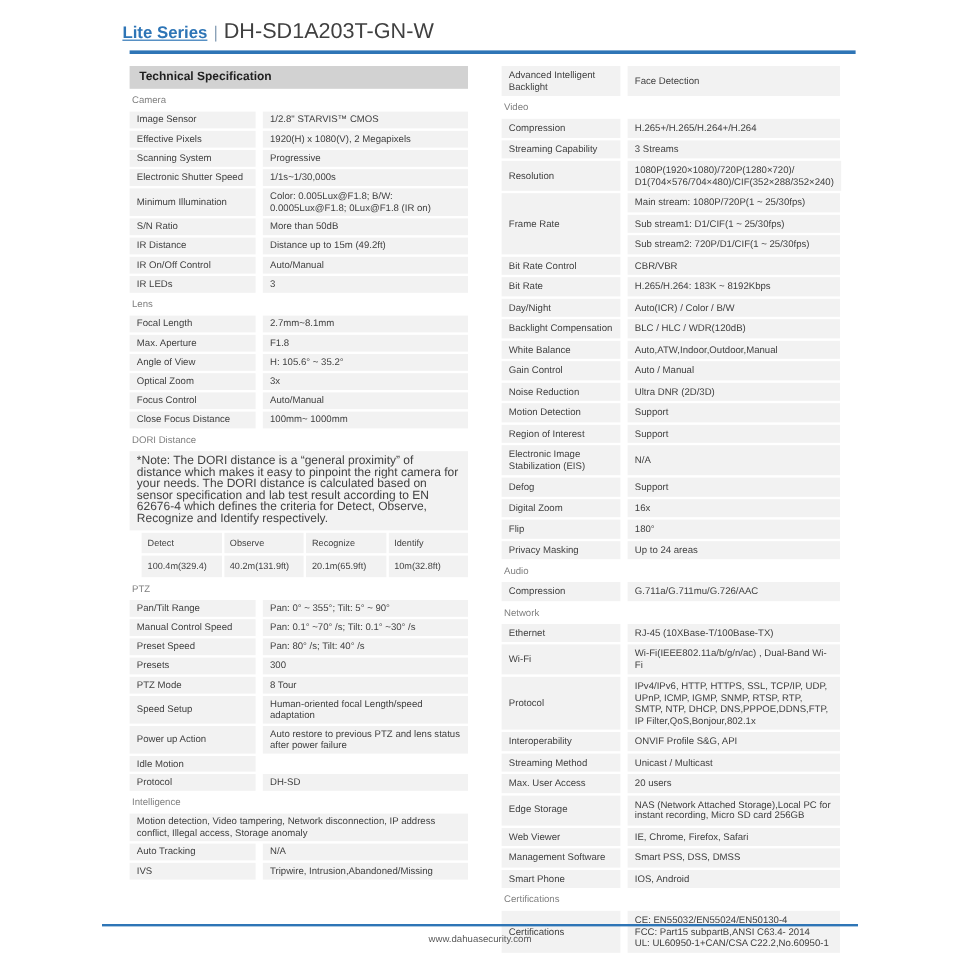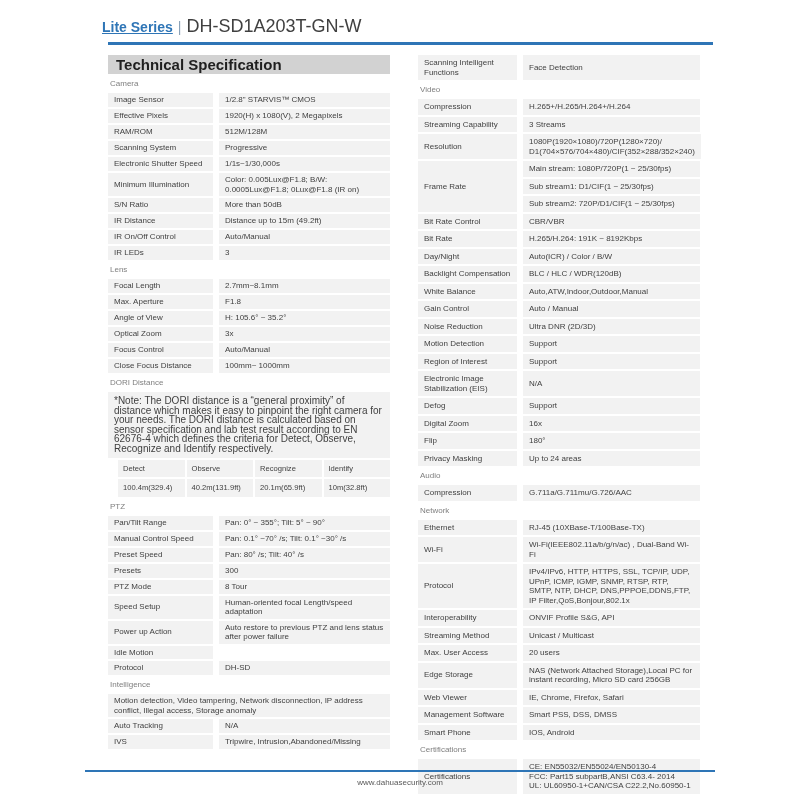--- a/index.html
+++ b/index.html
@@ -12,21 +12,21 @@
   .series-name { color:#2e75b6; font-size:14px; font-weight:bold;text-decoration:underline; }
   .title-sep { color:#8ba2b8; font-size:14px; padding:0 5px; font-weight:normal; }
   .model-name { color:#404040; font-size:18px; font-weight:normal; }
   .title-rule { position:absolute; left:108px; top:42px; width:605px; height:3px; background:#2e75b6; }
 
   .col { position:absolute; top:55px; width:282px; }
   .col-left  { left:108px; }
   .col-right { left:418px; }
 
   .tech-header {
-    background:#d2d2d2; color:#1f1f1f; font-size:15px; font-weight:bold;
+    background:#d2d2d2; color:#1f1f1f; font-size:10px; font-weight:bold;
     padding:4px 8px; margin-bottom:4px; line-height:11px;
   }
   .section-title {
     color:#7f7f7f; font-size:8px; line-height:10px; margin:5px 2px 4px 2px;
   }
 
   .spec-row { display:flex; margin-bottom:2px; align-items:stretch; }
   .cell {
     background:#f2f2f2; color:#3f3f3f; font-size:8px; line-height:9.5px;
     padding:0 6px; white-space:pre-line;
@@ -69,26 +69,20 @@
       <div class="spec-row">
         <div class="cell label-cell">Image Sensor</div>
         <div class="value-wrap">
           <div class="cell value-cell">1/2.8" STARVIS™ CMOS</div>
         </div>
       </div>
       <div class="spec-row">
         <div class="cell label-cell">Effective Pixels</div>
         <div class="value-wrap">
           <div class="cell value-cell">1920(H) x 1080(V), 2 Megapixels</div>
-        </div>
-      </div>
-      <div class="spec-row">
-        <div class="cell label-cell">RAM/ROM</div>
-        <div class="value-wrap">
-          <div class="cell value-cell">512M/128M</div>
         </div>
       </div>
       <div class="spec-row">
         <div class="cell label-cell">Scanning System</div>
         <div class="value-wrap">
           <div class="cell value-cell">Progressive</div>
         </div>
       </div>
       <div class="spec-row">
         <div class="cell label-cell">Electronic Shutter Speed</div>
@@ -244,21 +238,21 @@
         <div class="value-wrap">
           <div class="cell value-cell">Tripwire, Intrusion,Abandoned/Missing</div>
         </div>
       </div>
     </div>
 </div>
 
 <div class="col col-right">
   <div id="right-sections">
       <div class="spec-row">
-        <div class="cell label-cell">Scanning Intelligent Functions</div>
+        <div class="cell label-cell">Advanced Intelligent Backlight</div>
         <div class="value-wrap">
           <div class="cell value-cell">Face Detection</div>
         </div>
       </div>
       <div class="section-title">Video</div>
       <div class="spec-row">
         <div class="cell label-cell">Compression</div>
         <div class="value-wrap">
           <div class="cell value-cell">H.265+/H.265/H.264+/H.264</div>
         </div>
@@ -285,21 +279,21 @@
       </div>
       <div class="spec-row">
         <div class="cell label-cell">Bit Rate Control</div>
         <div class="value-wrap">
           <div class="cell value-cell">CBR/VBR</div>
         </div>
       </div>
       <div class="spec-row">
         <div class="cell label-cell">Bit Rate</div>
         <div class="value-wrap">
-          <div class="cell value-cell">H.265/H.264: 191K ~ 8192Kbps</div>
+          <div class="cell value-cell">H.265/H.264: 183K ~ 8192Kbps</div>
         </div>
       </div>
       <div class="spec-row">
         <div class="cell label-cell">Day/Night</div>
         <div class="value-wrap">
           <div class="cell value-cell">Auto(ICR) / Color / B/W</div>
         </div>
       </div>
       <div class="spec-row">
         <div class="cell label-cell">Backlight Compensation</div>

